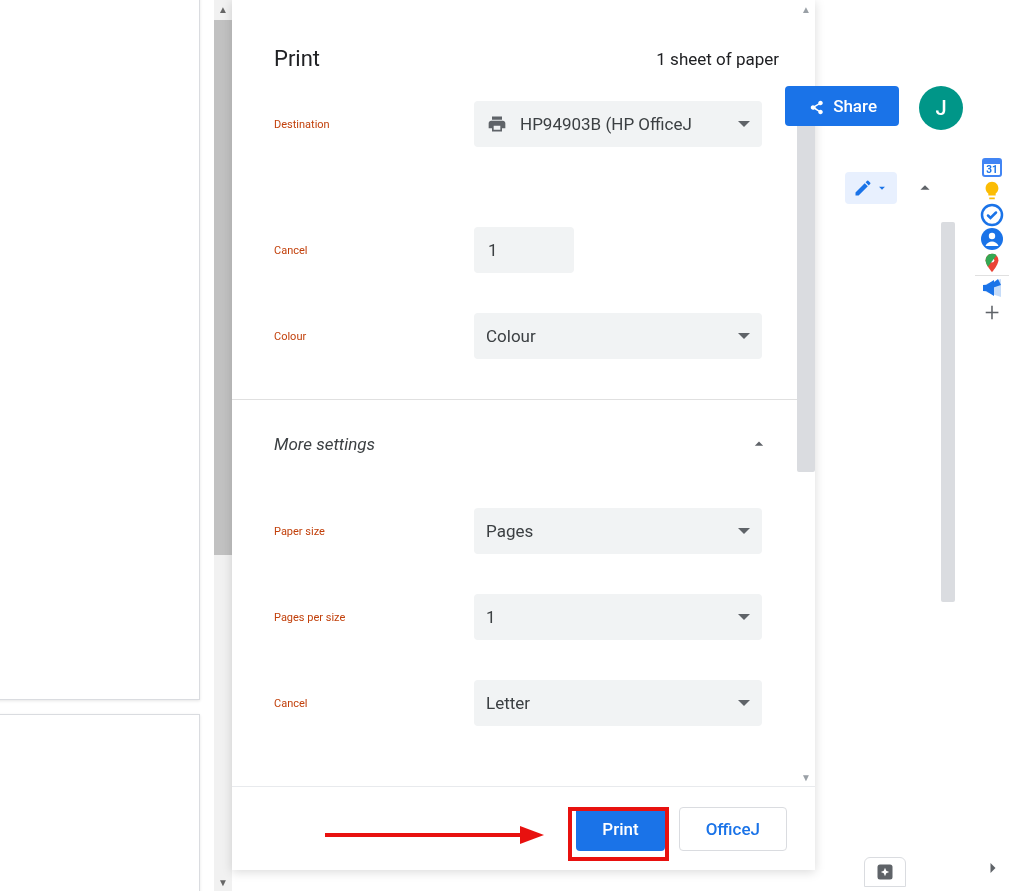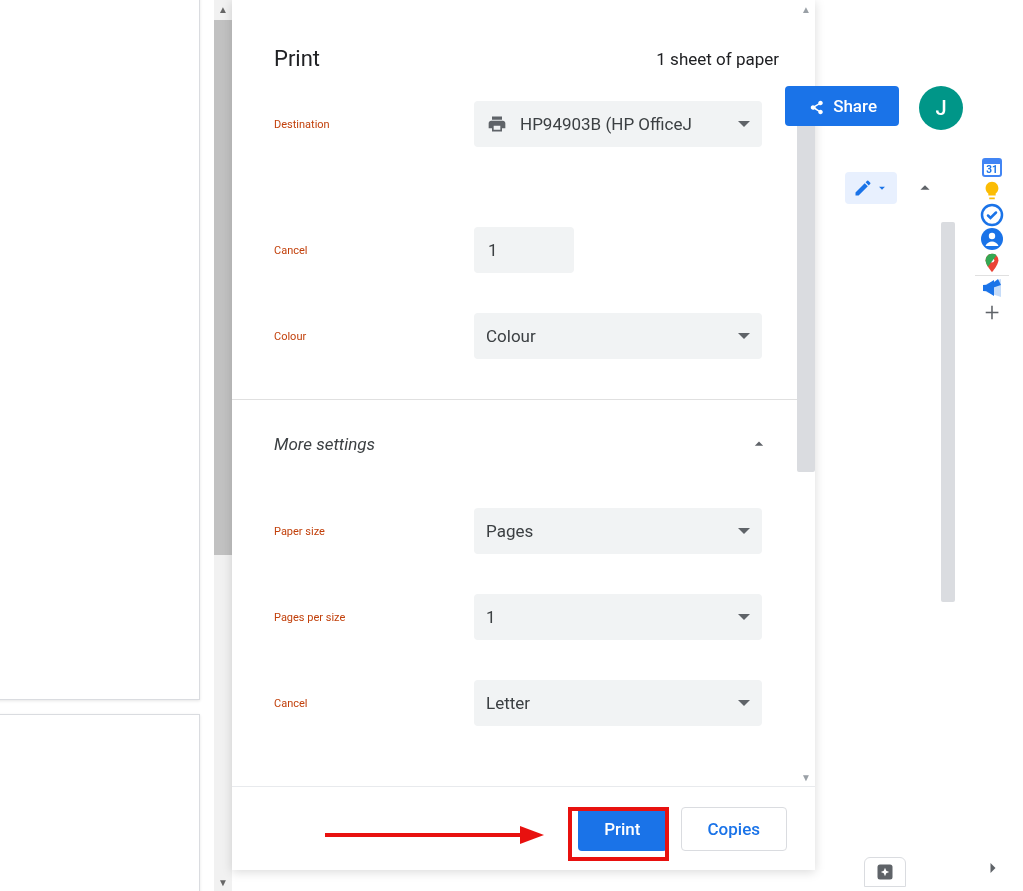--- a/index.html
+++ b/index.html
@@ -162,21 +162,21 @@
       <div class="arr u">▲</div>
       <div class="track">
           <div class="th"></div>
         </div>
       <div class="arr d">▼</div>
     </div>
   </div>
 
   <div class="pd-footer">
     <button class="btn btn-primary">Print</button>
-    <button class="btn btn-secondary">Copies</button>
+    <button class="btn btn-secondary">OfficeJ</button>
   </div>
 </div>
 
 <div class="hl-box" style="left:568px; top:807px; width:101px; height:54px;"></div>
 
 <svg class="arrow-anno" style="left:320px; top:820px;" width="230" height="30">
   <line x1="5" y1="15" x2="200" y2="15" stroke="#e8110f" stroke-width="4"></line>
   <polygon points="200,6 224,15 200,24" fill="#e8110f"></polygon>
 </svg>
 

